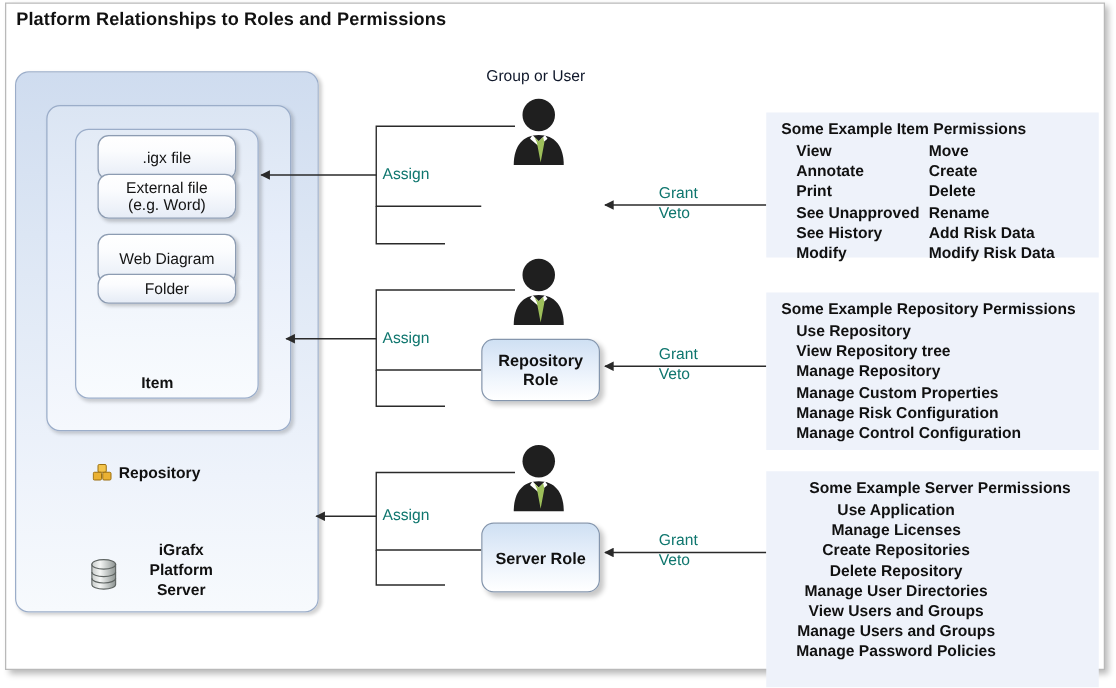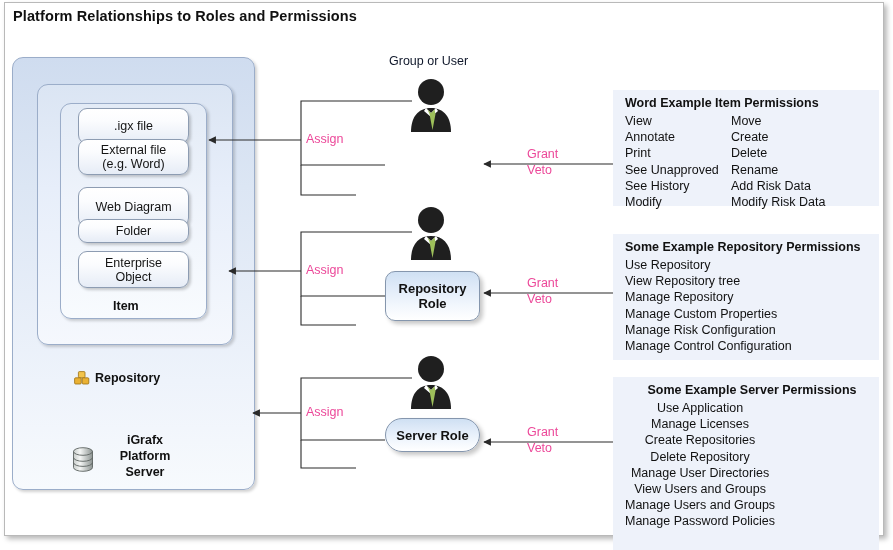--- a/index.html
+++ b/index.html
@@ -138,21 +138,21 @@
     align-items: center;
     justify-content: center;
     text-align: center;
     font-size: 13px;
     font-weight: bold;
     color: #111111;
     line-height: 15px;
   }
   .role-item   { left: 385px; top: 143px; height: 45px; }
   .role-repo   { left: 385px; top: 271px; height: 50px; }
-  .role-server { left: 385px; top: 418px; height: 34px; border-radius: 21px; }
+  .role-server { left: 385px; top: 418px; height: 56px; }
 
   
   .person {
     position: absolute;
     width: 46px;
     height: 56px;
   }
   .person-1 { left: 408px; top: 78px; }
   .person-2 { left: 408px; top: 206px; }
   .person-3 { left: 408px; top: 355px; }
@@ -169,21 +169,21 @@
   
   .conn {
     position: absolute;
     left: 0; top: 0;
     width: 893px; height: 550px;
     pointer-events: none;
   }
   .conn-label {
     position: absolute;
     font-size: 12.5px;
-    color: #ec4899;
+    color: #0f766e;
     white-space: nowrap;
   }
   .lbl-assign-1 { left: 306px; top: 132px; }
   .lbl-assign-2 { left: 306px; top: 263px; }
   .lbl-assign-3 { left: 306px; top: 405px; }
   .lbl-grant-1  { left: 527px; top: 147px; }
   .lbl-veto-1   { left: 527px; top: 163px; }
   .lbl-grant-2  { left: 527px; top: 276px; }
   .lbl-veto-2   { left: 527px; top: 292px; }
   .lbl-grant-3  { left: 527px; top: 425px; }
@@ -204,21 +204,22 @@
 
   .perm-title {
     font-size: 12.5px;
     font-weight: bold;
     color: #111111;
     margin: 0 0 3px 12px;
     white-space: nowrap;
   }
   .perm-cols {
     display: flex;
-    margin-left: 12px;
+    margin-left: 24px;
+    font-weight: bold;
   }
   .perm-col {
     display: flex;
     flex-direction: column;
   }
   .perm-col.col-a { width: 106px; }
   .perm-item {
     font-size: 12.5px;
     color: #111111;
     line-height: 16.2px;
@@ -244,26 +245,20 @@
     <span>
       <span>External file</span><br>
       <span>(e.g. Word)</span>
     </span>
   </div>
   <div class="pill pill-3">
     <span>Web Diagram</span>
   </div>
   <div class="pill pill-4">
     <span>Folder</span>
-  </div>
-  <div class="pill pill-5">
-    <span>
-      <span>Enterprise</span><br>
-      <span>Object</span>
-    </span>
   </div>
 
   <div class="nest-label label-item">Item</div>
 
   <svg class="repo-icon" viewBox="0 0 16 14">
     <g stroke="#9b6f10" stroke-width="0.8">
       <rect x="4.4" y="0.6" width="6.6" height="6.2" rx="1" fill="#f3c44b"></rect>
       <rect x="0.6" y="6.8" width="6.6" height="6.2" rx="1" fill="#eab133"></rect>
       <rect x="8.2" y="6.8" width="6.6" height="6.2" rx="1" fill="#eab133"></rect>
     </g>
@@ -358,21 +353,21 @@
     <span>
       <span>Repository</span><br>
       <span>Role</span>
     </span>
   </div>
   <div class="role-box role-server">
     <span>Server Role</span>
   </div>
 
   <div class="perm-panel perm-1">
-    <div class="perm-title">Word Example Item Permissions</div>
+    <div class="perm-title">Some Example Item Permissions</div>
     <div class="perm-cols">
       <div class="perm-col col-a">
         <span class="perm-item">View</span>
         <span class="perm-item">Annotate</span>
         <span class="perm-item">Print</span>
         <span class="perm-item">See Unapproved</span>
         <span class="perm-item">See History</span>
         <span class="perm-item">Modify</span>
       </div>
       <div class="perm-col">

